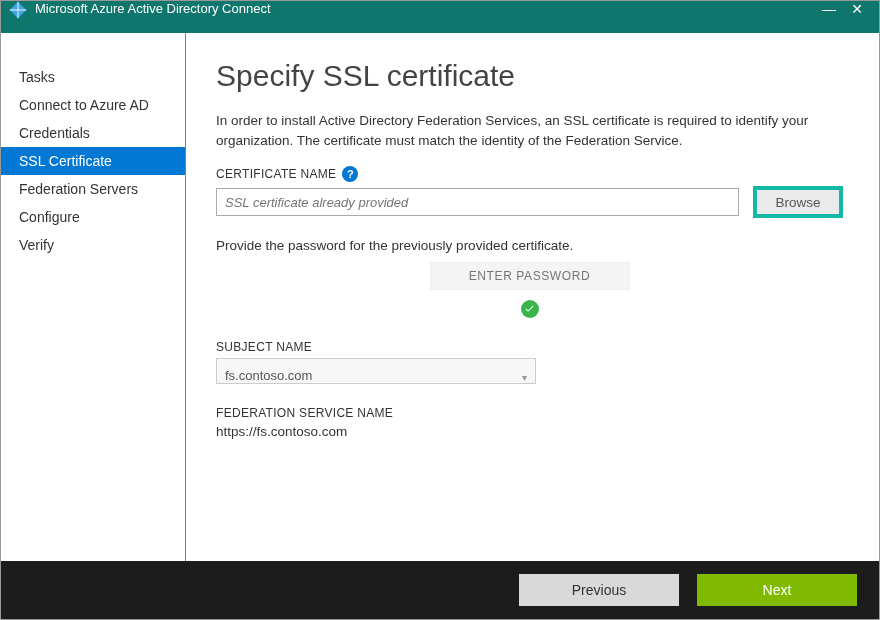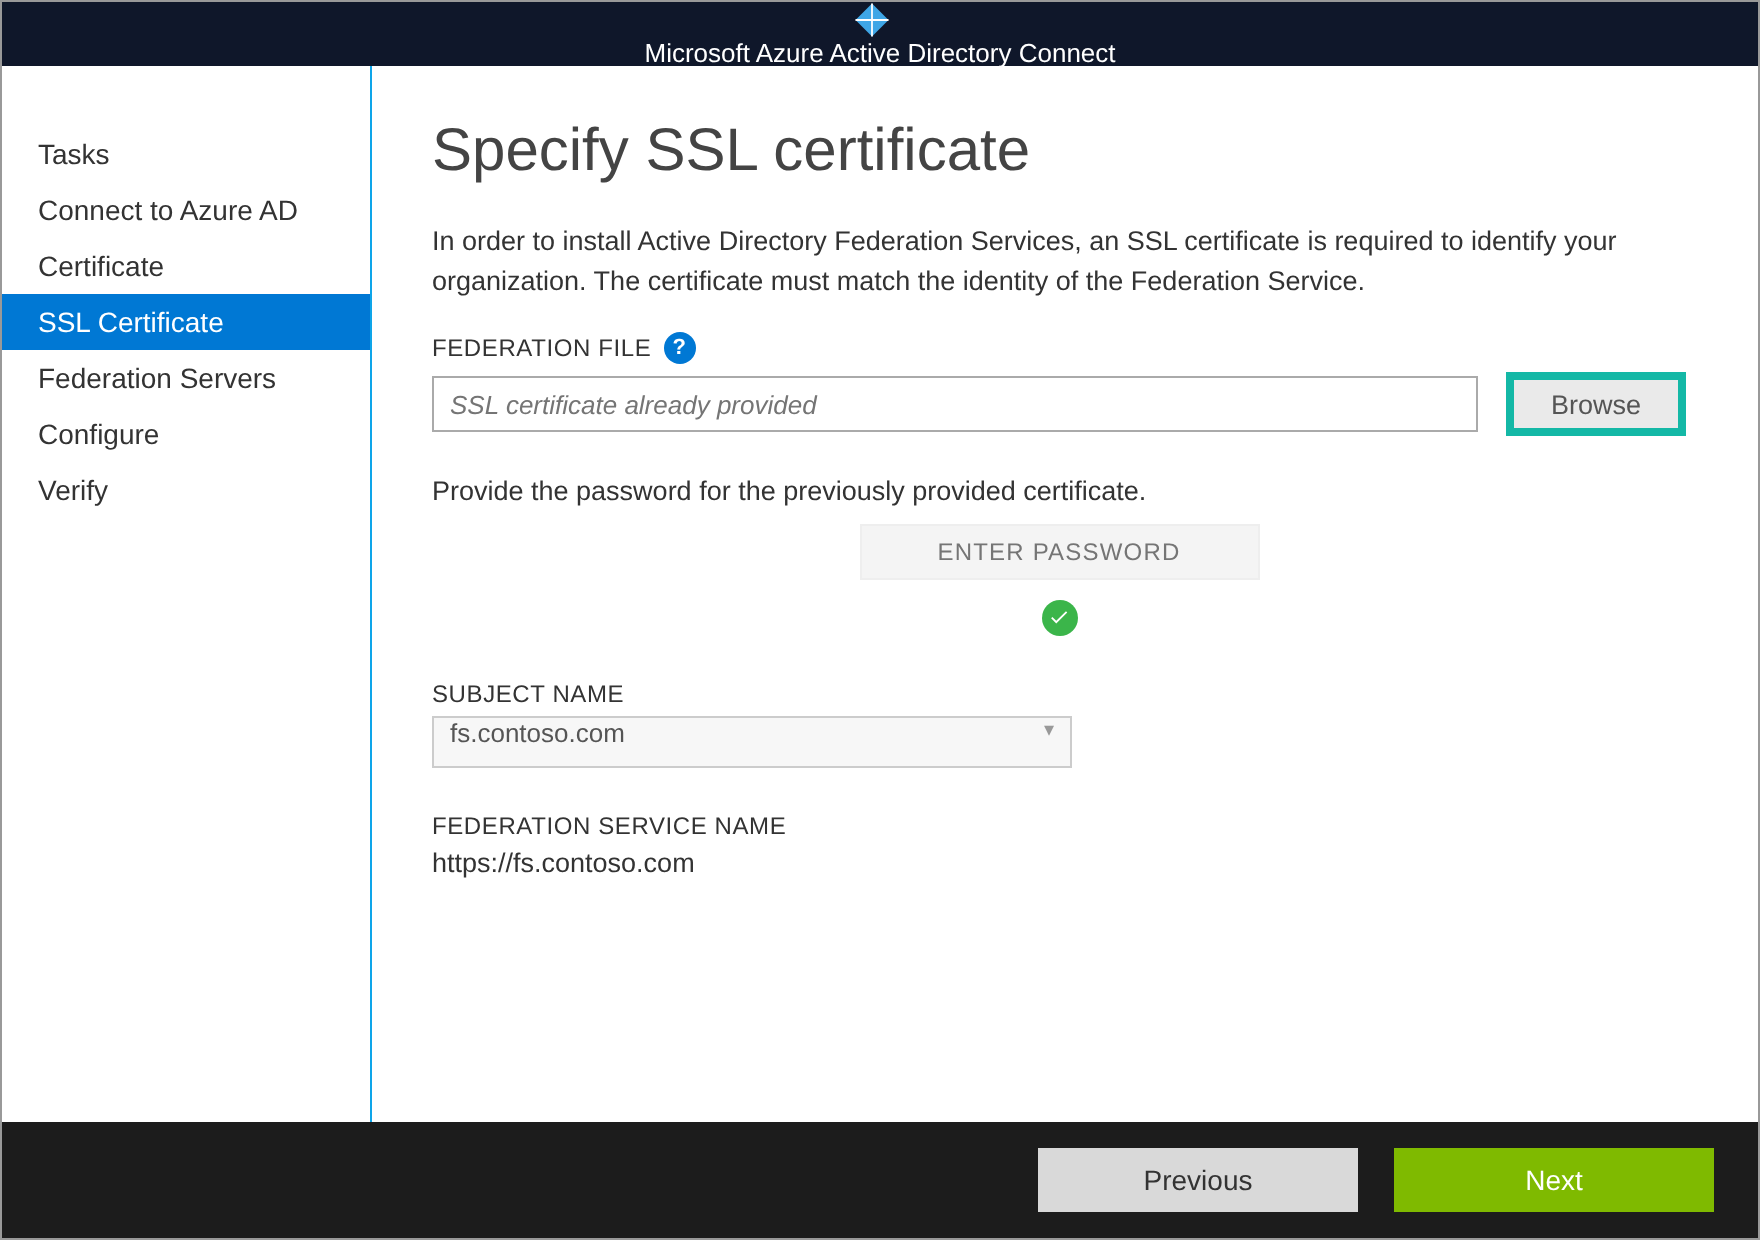--- a/index.html
+++ b/index.html
@@ -1,19 +1,19 @@
 <!DOCTYPE html>
 <html><head>
 <meta charset="utf-8">
 <style>
   * { box-sizing: border-box; margin: 0; padding: 0; }
   html, body { width: 880px; height: 620px; font-family: "Segoe UI", Arial, sans-serif; background: #fff; overflow: hidden; }
   .window { width: 880px; height: 620px; display: flex; flex-direction: column; border: 1px solid #999; }
   
-  .titlebar { background: #0f172a; color: #fff; height: 32px; display: flex; align-items: center; padding: 0 8px; flex-direction: column; }
+  .titlebar { background: #0f766e; color: #fff; height: 32px; display: flex; padding: 0 8px; }
   .titlebar .logo { width: 18px; height: 18px; margin-right: 8px; display:flex; align-items:center; justify-content:center; }
   .titlebar .title { font-size: 13px; flex: 1; }
   .titlebar .winbtn { width: 28px; text-align: center; font-size: 14px; cursor: pointer; }
   
   .body { flex: 1; display: flex; background: #fff; }
   .sidebar { width: 185px; border-right: 1px solid #0ea5e9; padding-top: 30px; }
   .sidebar .item { padding: 6px 18px; font-size: 14px; color: #333; cursor: pointer; }
   .sidebar .item.active { background: #0078d4; color: #fff; }
   .main { flex: 1; padding: 26px 36px 20px 30px; color: #323232; }
   .main h1 { font-size: 30px; font-weight: 300; color: #444; margin-bottom: 18px; }
@@ -21,21 +21,21 @@
   .label-row { display:flex; align-items:center; gap:6px; margin-bottom:4px; }
   .field-label { font-size: 12px; letter-spacing: 0.3px; color:#333; }
   .help-icon { width:16px; height:16px; border-radius:50%; background:#0078d4; color:#fff; font-size:11px; font-weight:bold; display:inline-flex; align-items:center; justify-content:center; cursor:pointer; }
   .file-row { display:flex; gap:14px; align-items:center; margin-bottom:18px; }
   .file-input { flex:1; height:28px; border:1px solid #aaa; padding:0 8px; font-size:13px; font-style:italic; color:#8b5cf6; background:#fff; }
   .browse-btn { width:90px; height:32px; background:#eaeaea; border:4px solid #14b8a6; color:#555; font-size:13.5px; cursor:pointer; }
   .pwd-row { display:flex; align-items:center; gap:10px; margin-top:6px; margin-bottom:22px;flex-direction:column; }
   .pwd-input { width:200px; height:28px; border:1px solid #eee; background:#f4f4f4; text-align:center; font-size:12px; letter-spacing:0.6px; color:#888; }
   .check-icon { width:18px; height:18px; border-radius:50%; background:#3bb54a; display:inline-flex; align-items:center; justify-content:center; }
   .check-icon svg { width:11px; height:11px; }
-  .select-box { width:320px; height:26px; border:1px solid #ccc; background:#f7f7f7; display:flex; align-items:flex-start; justify-content:space-between; padding:0 8px; font-size:13px; color:#555; margin-top:4px; margin-bottom:22px; }
+  .select-box { width:320px; height:26px; border:1px solid #ccc; background:#f7f7f7; display:flex; align-items:flex-end; justify-content:space-between; padding:0 8px; font-size:13px; color:#555; margin-top:4px; margin-bottom:22px; }
   .select-box .chev { font-size:10px; color:#999; }
   .fed-name { font-size:13.5px; color:#333; margin-top:4px; }
   
   .footer { background:#1c1c1c; height:58px; display:flex; align-items:center; justify-content:flex-end; padding:14px 22px; gap:18px; }
   .footer button { width:160px; height:32px; font-size:14px; border:none; cursor:pointer; }
   .btn-prev { background:#d9d9d9; color:#333; }
   .btn-next { background:#7fba00; color:#fff; }
 </style>
 </head>
 <body>
@@ -58,33 +58,33 @@
     </span>
     <span class="title">Microsoft Azure Active Directory Connect</span>
     <span class="winbtn">—</span>
     <span class="winbtn">✕</span>
   </div>
 
   <div class="body">
     <div class="sidebar">
       <div class="item">Tasks</div>
       <div class="item">Connect to Azure AD</div>
-      <div class="item">Certificate</div>
+      <div class="item">Credentials</div>
       <div class="item active">SSL Certificate</div>
       <div class="item">Federation Servers</div>
       <div class="item">Configure</div>
       <div class="item">Verify</div>
     </div>
 
     <div class="main">
       <h1>Specify SSL certificate</h1>
       <p class="desc">In order to install Active Directory Federation Services, an SSL certificate is required to identify your organization. The certificate must match the identity of the Federation Service.</p>
 
       <div class="label-row">
-        <span class="field-label">FEDERATION FILE</span>
+        <span class="field-label">CERTIFICATE NAME</span>
         <span class="help-icon">?</span>
       </div>
       <div class="file-row">
         <input class="file-input" type="text" readonly="" placeholder="SSL certificate already provided" style="">
         <button class="browse-btn">Browse</button>
       </div>
 
       <p class="desc" style="margin-bottom:6px;margin-top:12px;">Provide the password for the previously provided certificate.</p>
       <div class="pwd-row">
         <input class="pwd-input" type="text" readonly="" placeholder="ENTER PASSWORD" style="">

